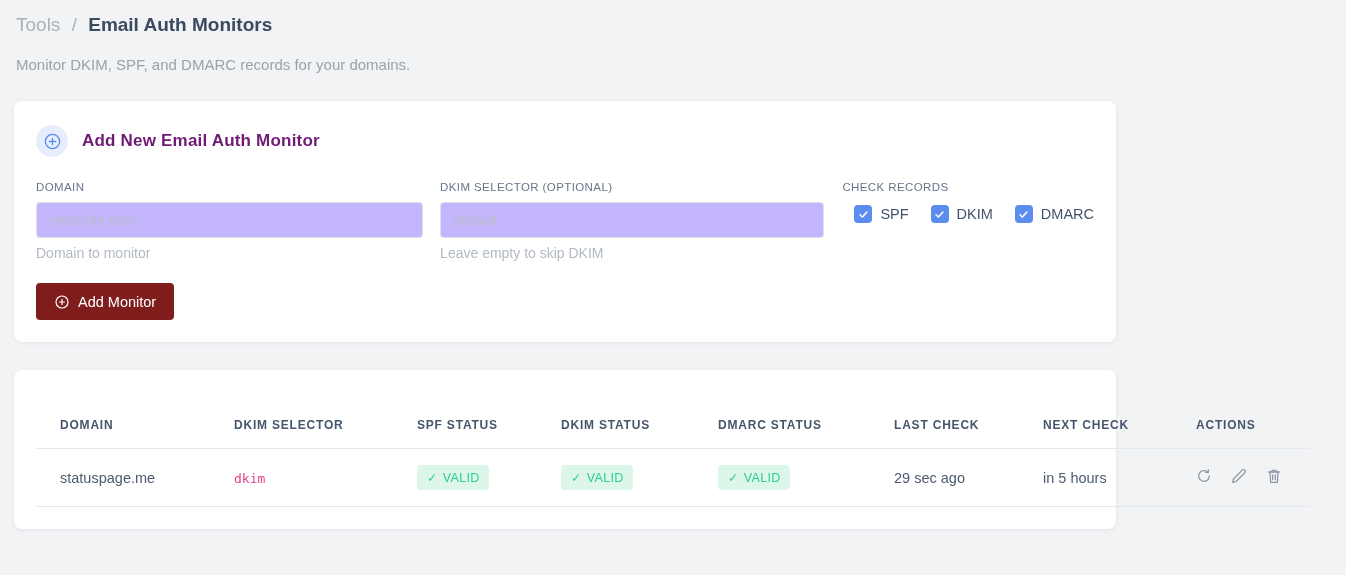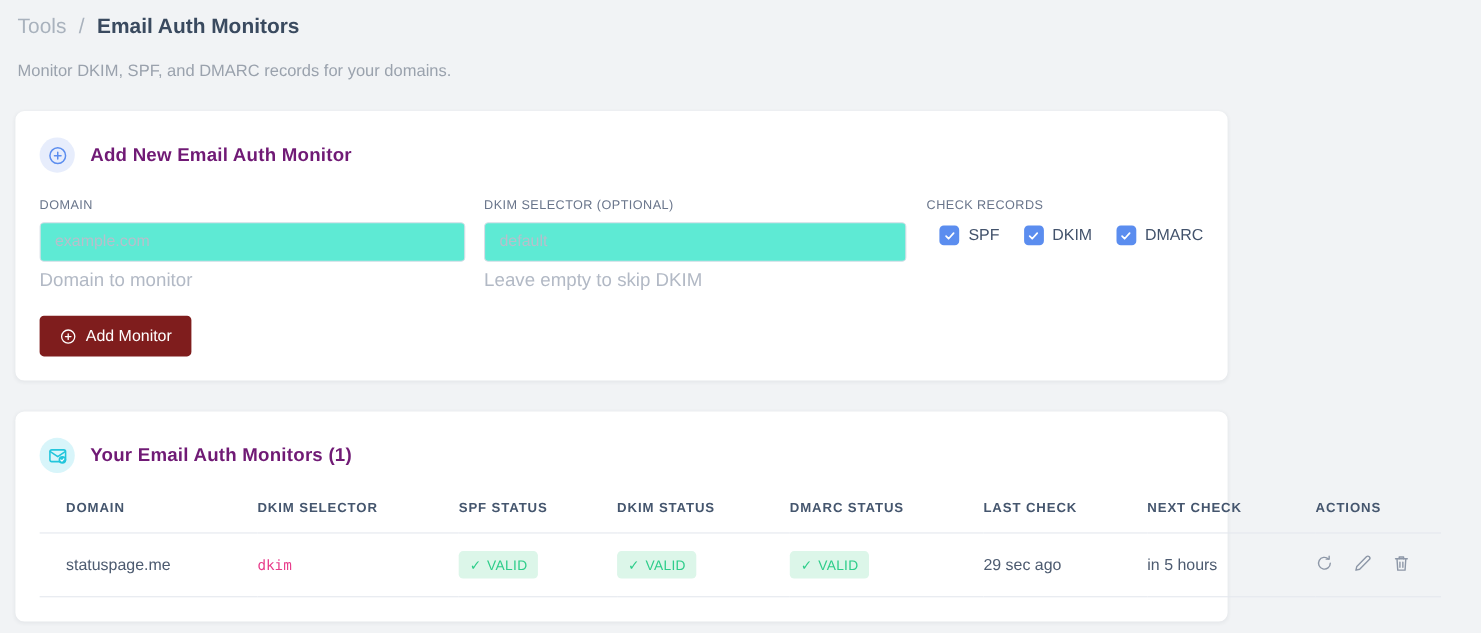--- a/index.html
+++ b/index.html
@@ -38,25 +38,25 @@
   .form-row { display:flex; gap:17px; margin-top:24px; align-items:flex-start; }
   .form-col-domain { width:415px; }
   .form-col-dkim { width:412px; }
   .form-col-checks { flex:1; padding-left:1px; }
   .field-label {
     display:block; font-size:11.5px; color:#69758b; letter-spacing:.4px;
     font-weight:500; margin-bottom:9px; text-transform:uppercase;
   }
   .text-input {
     width:100%; height:36px; border:1px solid #d9dee7; border-radius:4px;
-    padding:0 13px; font-size:14.5px; color:#3d4e63; background:#5eead4; outline:none;
+    padding:0 13px; font-size:14.5px; color:#3d4e63; background:#c4b5fd; outline:none;
     font-family:"Liberation Sans", sans-serif;
   }
   .text-input::placeholder { color:#b7bfcb; }
-  .helper-text { font-size:17px; color:#b2b9c5; margin-top:7px; }
+  .helper-text { font-size:14px; color:#b2b9c5; margin-top:7px; }
 
   .checks-row { display:flex; align-items:center; gap:22px; margin-top:12px;padding-left:12px; }
   .check-option { display:flex; align-items:center; gap:8px; cursor:pointer; }
   .checkbox {
     width:18px; height:18px; border-radius:4px; background:#5b8def;
     display:flex; align-items:center; justify-content:center; flex:0 0 18px;
   }
   .check-label { font-size:14.5px; color:#42526b; font-weight:500; }
 
   .primary-button {
@@ -166,31 +166,20 @@
         <svg width="16" height="16" viewBox="0 0 24 24" fill="none" stroke="#fff" stroke-width="1.8" stroke-linecap="round">
           <circle cx="12" cy="12" r="9"></circle>
             <path d="M12 8.2v7.6M8.2 12h7.6"></path>
         </svg>
       </span>
       <span>Add Monitor</span>
     </button>
   </div>
 
   <div class="card">
-    <div class="card-header">
-      <div class="icon-circle cyan">
-        <svg width="19" height="19" viewBox="0 0 24 24" fill="none" stroke="#23c6dc" stroke-width="1.8" stroke-linecap="round" stroke-linejoin="round">
-          <rect x="3" y="5" width="18" height="13.5" rx="2"></rect>
-          <path d="M3.5 7l8.5 5.8L20.5 7"></path>
-          <circle cx="17.3" cy="16.6" r="4.4" fill="#23c6dc" stroke="none"></circle>
-          <path d="M15.5 16.6l1.3 1.3 2.2-2.5" stroke="#fff" stroke-width="1.4"></path>
-        </svg>
-      </div>
-      <div class="card-title">Your Email Auth Monitors (1)</div>
-    </div>
 
     <table class="monitors-table">
       <colgroup>
         <col style="width:198px">
           <col style="width:183px">
           <col style="width:144px">
           <col style="width:157px">
         <col style="width:176px">
           <col style="width:149px">
           <col style="width:153px">

